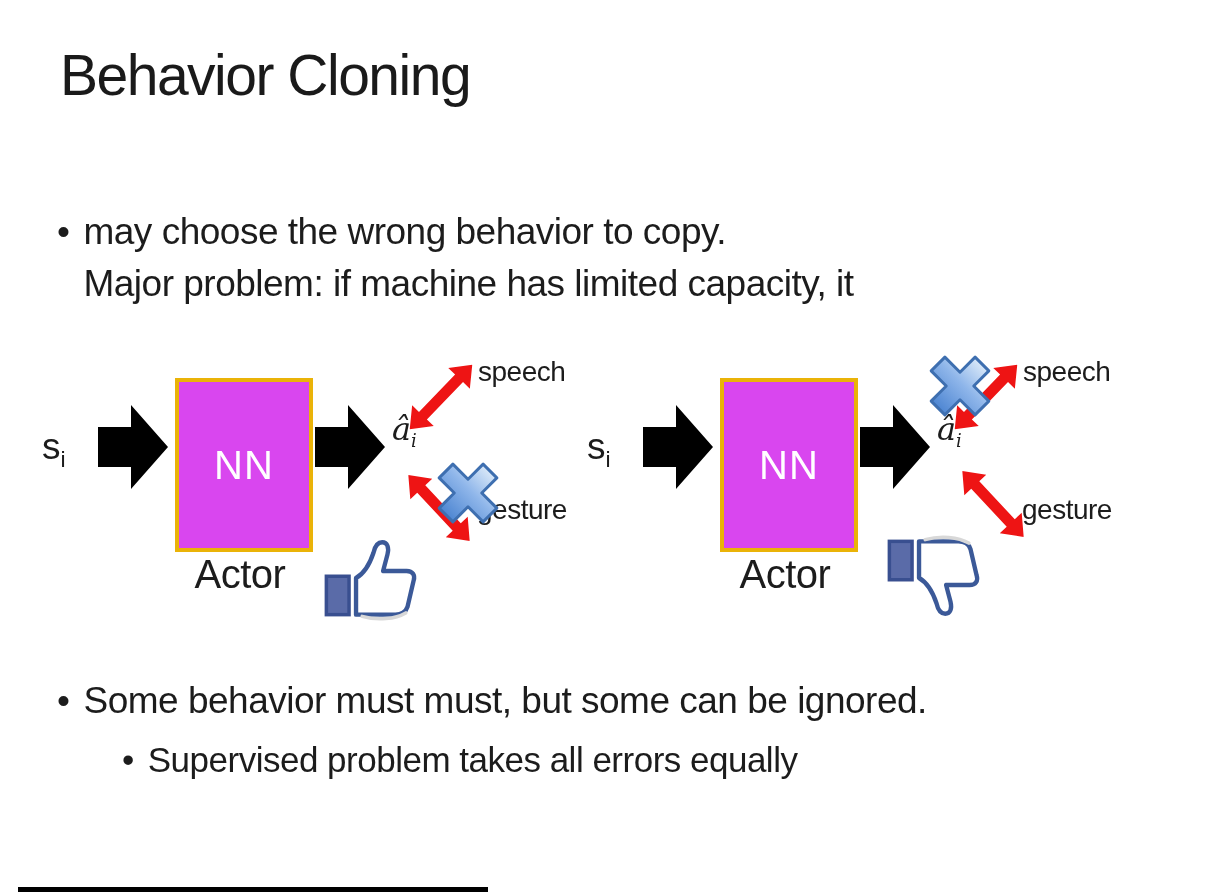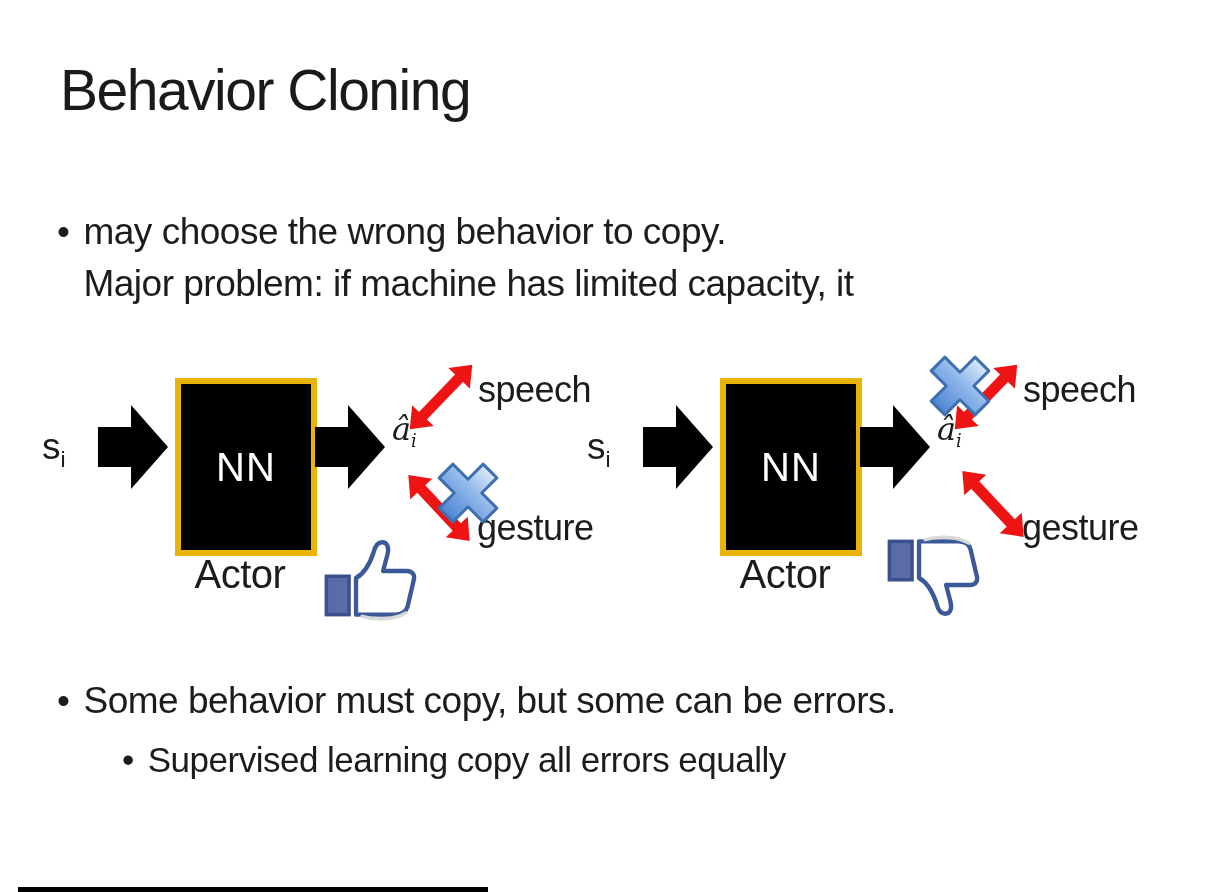--- a/index.html
+++ b/index.html
@@ -3,53 +3,53 @@
 <meta charset="utf-8">
 <style>
   html,body{margin:0;padding:0;background:#ffffff;}
   .slide{
     position:relative;width:1210px;height:892px;background:#ffffff;
     font-family:"Liberation Sans",sans-serif;color:#1c1c1c;overflow:hidden;
   }
   .abs{position:absolute;}
   .title{
     left:60px;top:42px;font-size:57px;font-weight:300;letter-spacing:-1.5px;
-    color:#1a1a1a;white-space:nowrap;margin-top:15px;
+    color:#1a1a1a;white-space:nowrap;
   }
   .bullet{position:absolute;display:flex;align-items:flex-start;letter-spacing:-0.5px;}
   .bullet .dot{flex:0 0 auto;margin-right:14px;}
   .b1{left:57px;top:206px;font-size:37px;line-height:52px;}
   .b2{left:57px;top:676px;font-size:37px;line-height:50px;}
   .b3{left:122px;top:736px;font-size:35px;line-height:48px;}
 
   
   .diag{position:absolute;top:350px;width:630px;height:300px;}
   .diag.left{left:30px;}
   .diag.right{left:575px;}
 
   .state{left:12px;top:76px;font-size:37px;}
   .state sub,.b-sub{font-size:0.62em;}
   .in-arrow{left:68px;top:52px;width:70px;height:90px;}
   .out-arrow{left:285px;top:52px;width:70px;height:90px;}
   .nn-box{
-    left:145px;top:28px;width:130px;height:166px;background:#000000;
-    border:6px solid #eab308;display:flex;align-items:center;justify-content:center;
+    left:145px;top:28px;width:130px;height:166px;background:#d946ef;
+    border:4px solid #eab308;display:flex;align-items:center;justify-content:center;
   }
   .nn-box span{color:#ffffff;font-size:40px;letter-spacing:1px;}
   .actor{left:145px;top:202px;width:130px;text-align:center;font-size:40px;letter-spacing:-0.5px;}
   .action{
     left:362px;top:60px;font-size:32px;
     font-family:"DejaVu Serif",serif;font-style:italic;
   }
   .action sub{font-size:0.56em;font-style:italic;}
   .rel-arrow{width:90px;height:34px;}
   .speech-arrow{left:366px;top:30px;transform:rotate(-46deg);}
   .gesture-arrow{left:364px;top:141px;transform:rotate(47deg);}
   .diag.right .gesture-arrow{left:373px;top:137px;}
-  .rel-label{font-size:36px;letter-spacing:-0.5px;margin-top:13px;}
+  .rel-label{font-size:28px;letter-spacing:-0.5px;}
   .speech-label{left:448px;top:6px;}
   .gesture-label{left:447px;top:144px;}
   .cross{width:68px;height:68px;z-index:3;}
   .diag.left .cross{left:404px;top:109px;}
   .diag.right .cross{left:351px;top:2px;}
   .thumb{width:96px;height:96px;}
   .diag.left .thumb{left:292px;top:180px;}
   .diag.right .thumb{left:310px;top:180px;}
 
   .bottom-bar{left:18px;top:887px;width:470px;height:5px;background:#000000;}
@@ -163,26 +163,26 @@
         <rect x="5" y="46" width="26" height="44" fill="#5A6BA8" stroke="#394F90" stroke-width="4"></rect>
         <path d="M39,90 L39,48 C48,43 55,31 59,19 C61,10 64,7 69,7 C75,7 77,13 75,21 L70,40 L97,40 C104,40 107,45 105,51 L98,81 C96,87 91,90 84,90 Z" fill="#FFFFFF" stroke="#3B5998" stroke-width="5" stroke-linejoin="round"></path>
         <path d="M46,92 C64,97 84,95 96,88" stroke="#D8D8D8" stroke-width="4" fill="none" stroke-linecap="round"></path>
       </g>
     </svg>
   </div>
 
   <div class="bullet b2">
     <span class="dot">•</span>
     <div>
-      <div>Some behavior must copy, but some can be errors.</div>
+      <div>Some behavior must must, but some can be ignored.</div>
     </div>
   </div>
 
   <div class="bullet b3">
     <span class="dot">•</span>
     <div>
-      <div>Supervised learning copy all errors equally</div>
+      <div>Supervised problem takes all errors equally</div>
     </div>
   </div>
 
   <div class="abs bottom-bar"></div>
 
 </div>
 
 </body></html>

